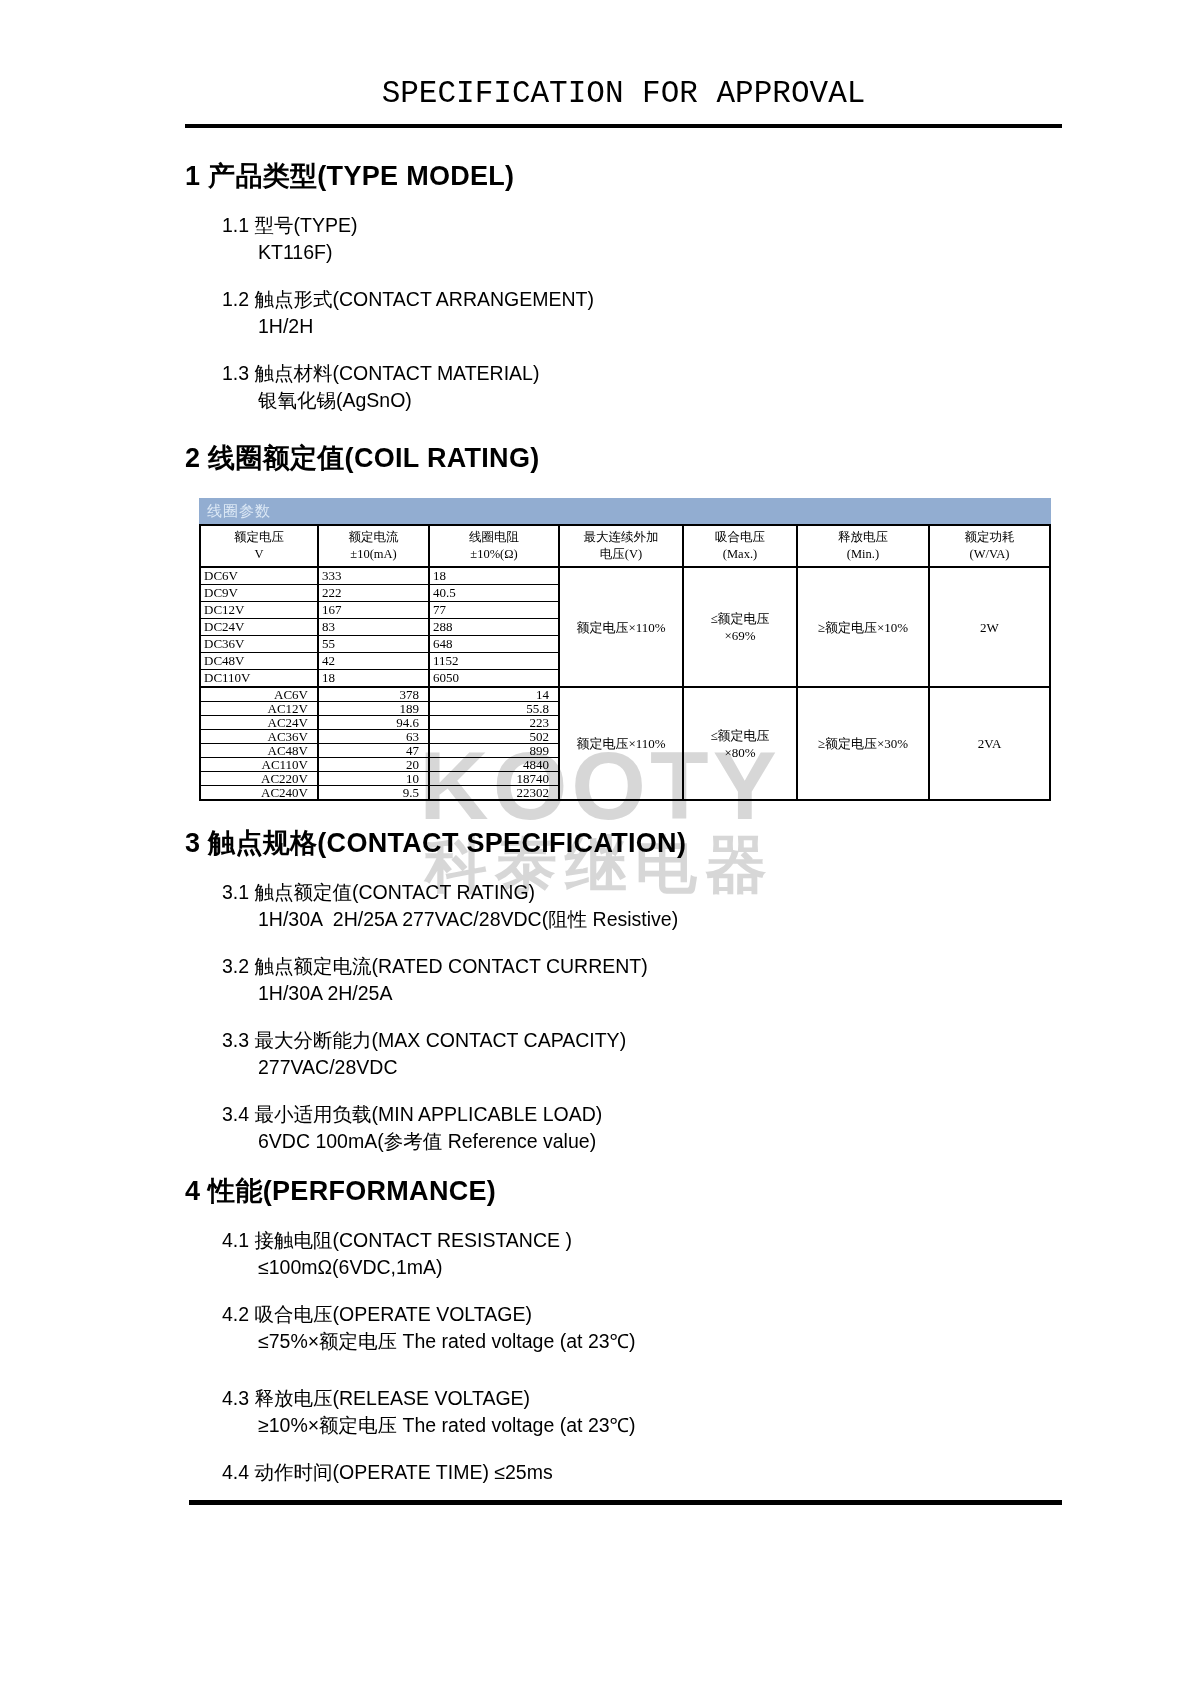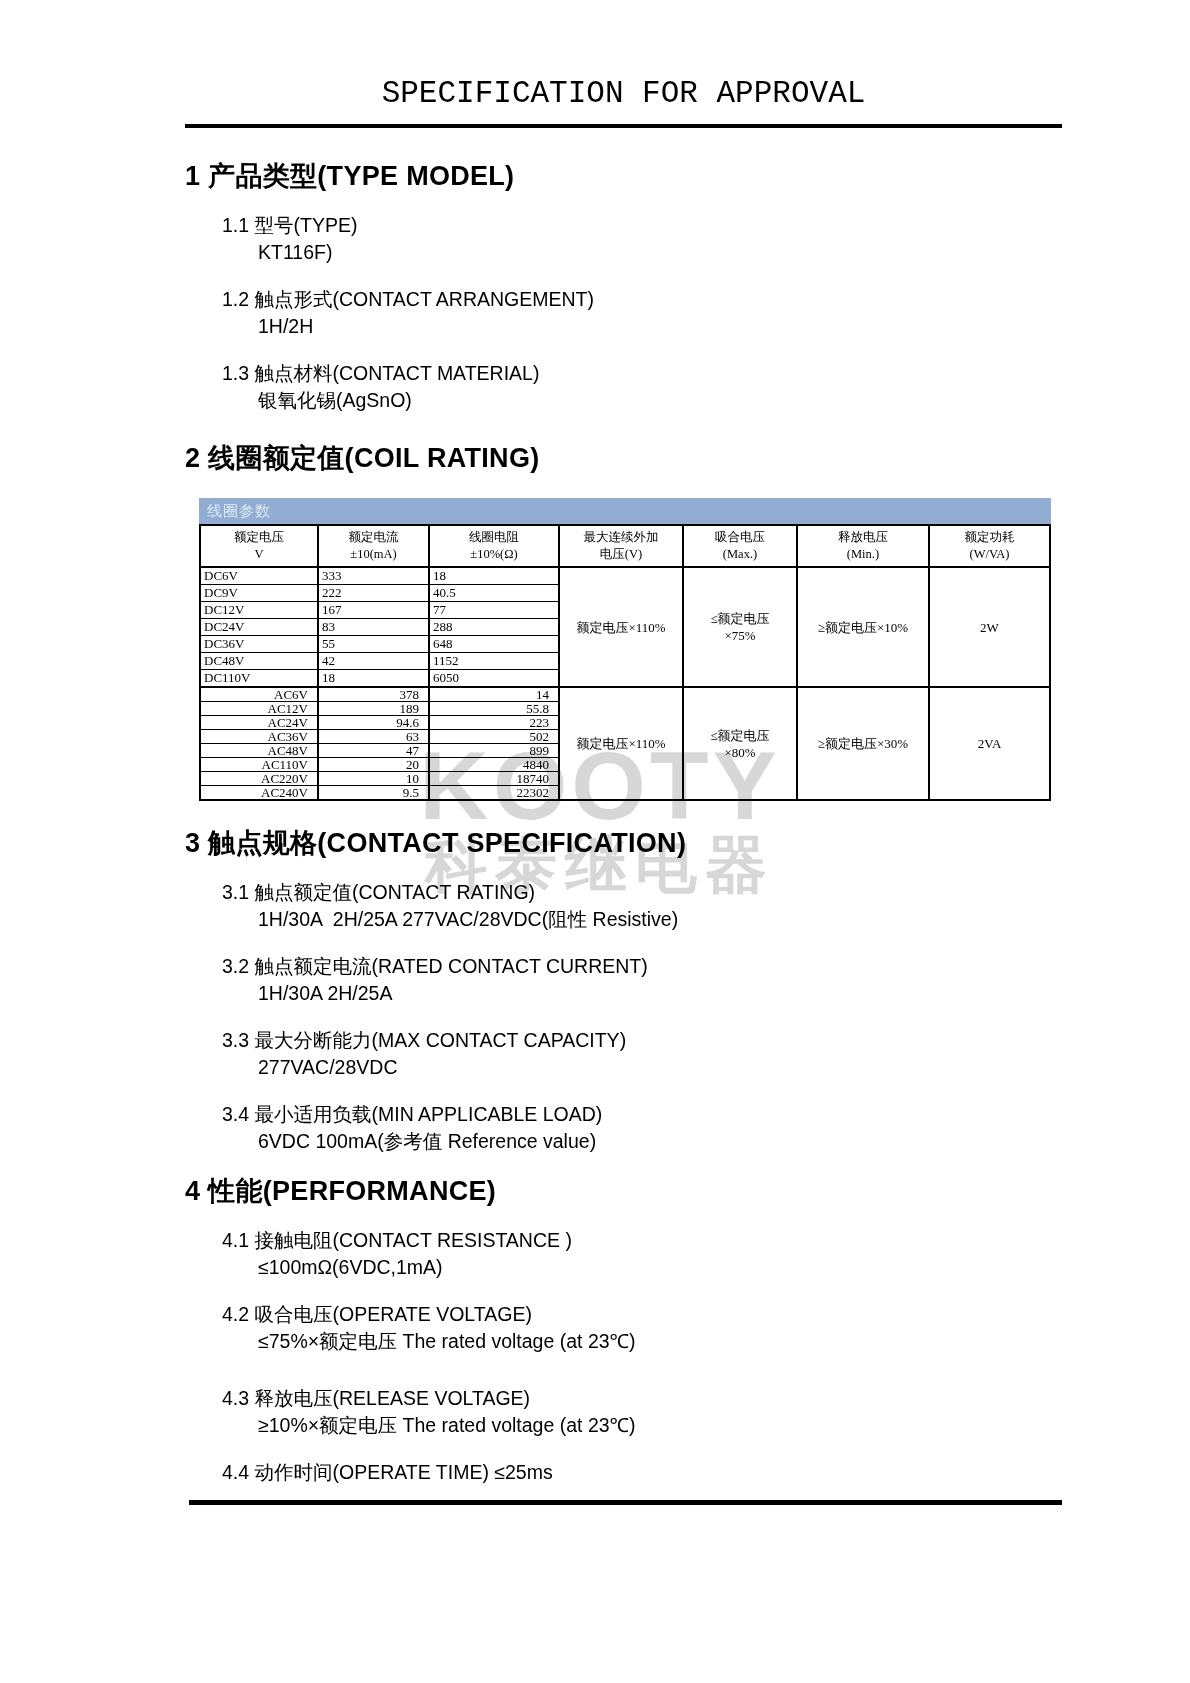--- a/index.html
+++ b/index.html
@@ -129,21 +129,21 @@
           </tr>
         </thead>
         <tbody>
           <tr class="dc">
             <td>DC6V</td>
             <td>333</td>
             <td>18</td>
             <td class="merged" rowspan="7">额定电压×110%</td>
             <td class="merged" rowspan="7">
               <div>≤额定电压</div>
-              <div>×75%</div>
+              <div>×69%</div>
             </td>
             <td class="merged" rowspan="7">≥额定电压×10%</td>
             <td class="merged" rowspan="7">2W</td>
           </tr>
           <tr class="dc">
             <td>DC9V</td>
             <td>222</td>
             <td>40.5</td>
           </tr>
           <tr class="dc">

